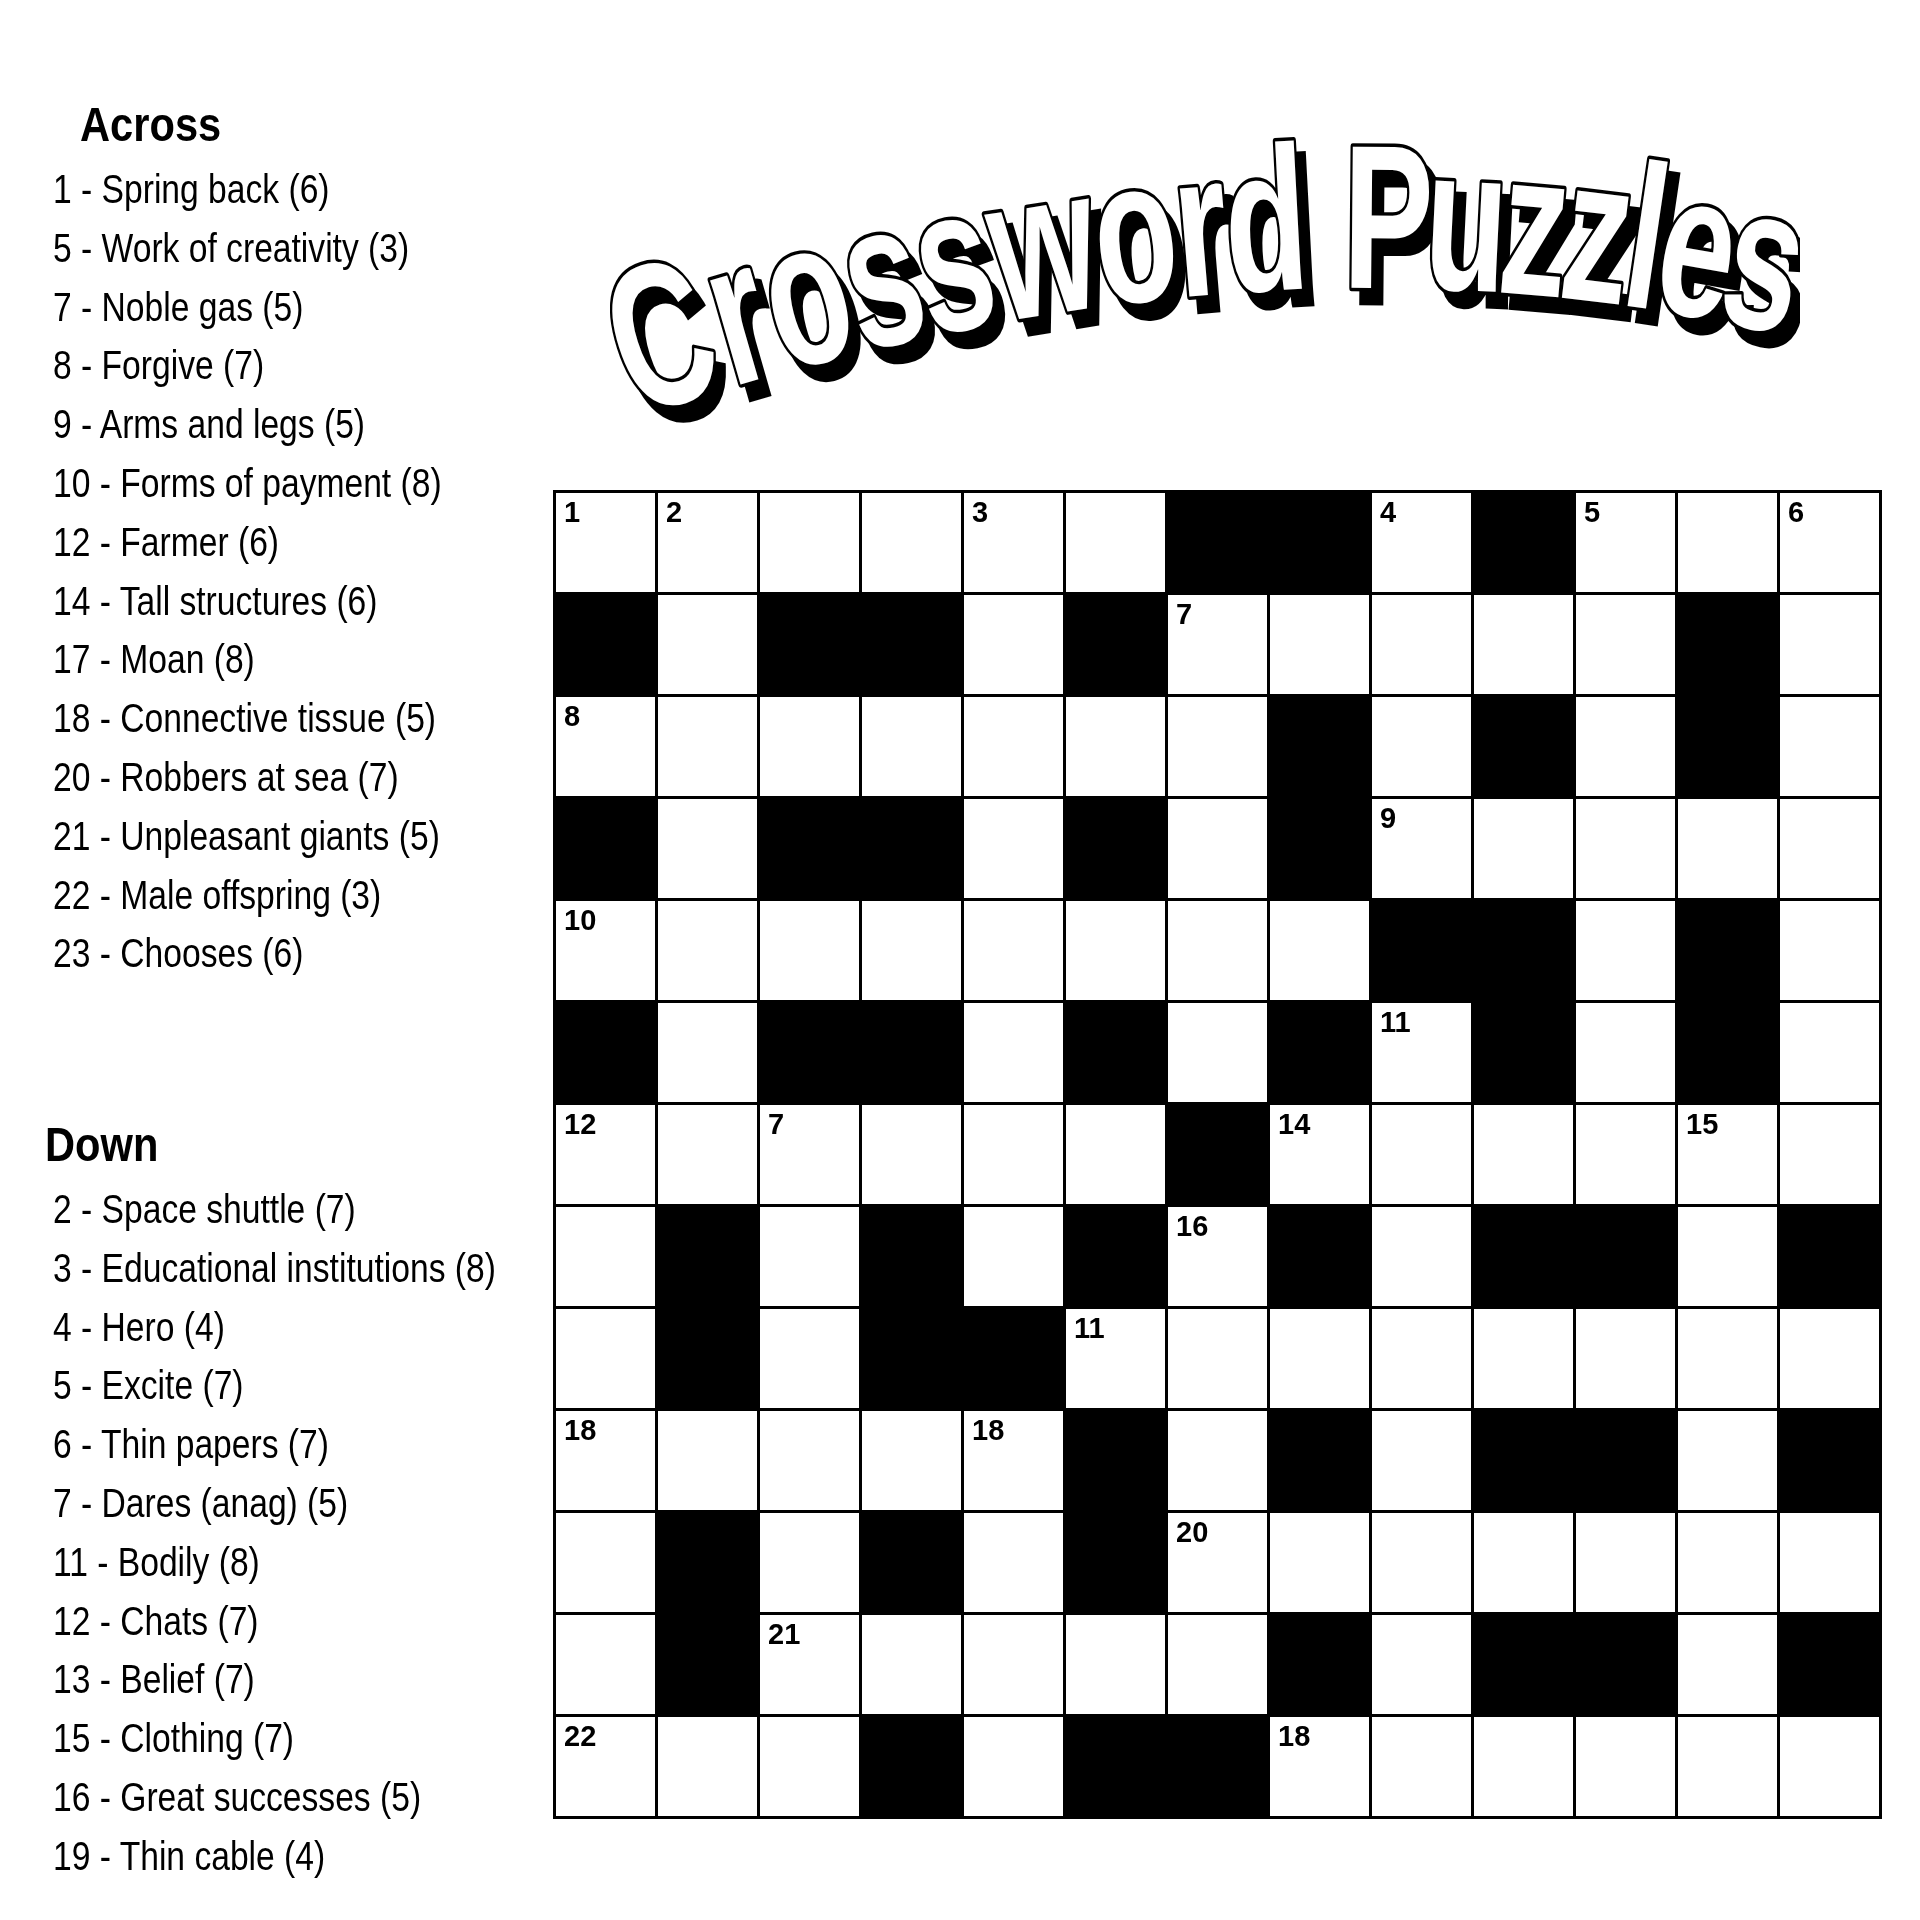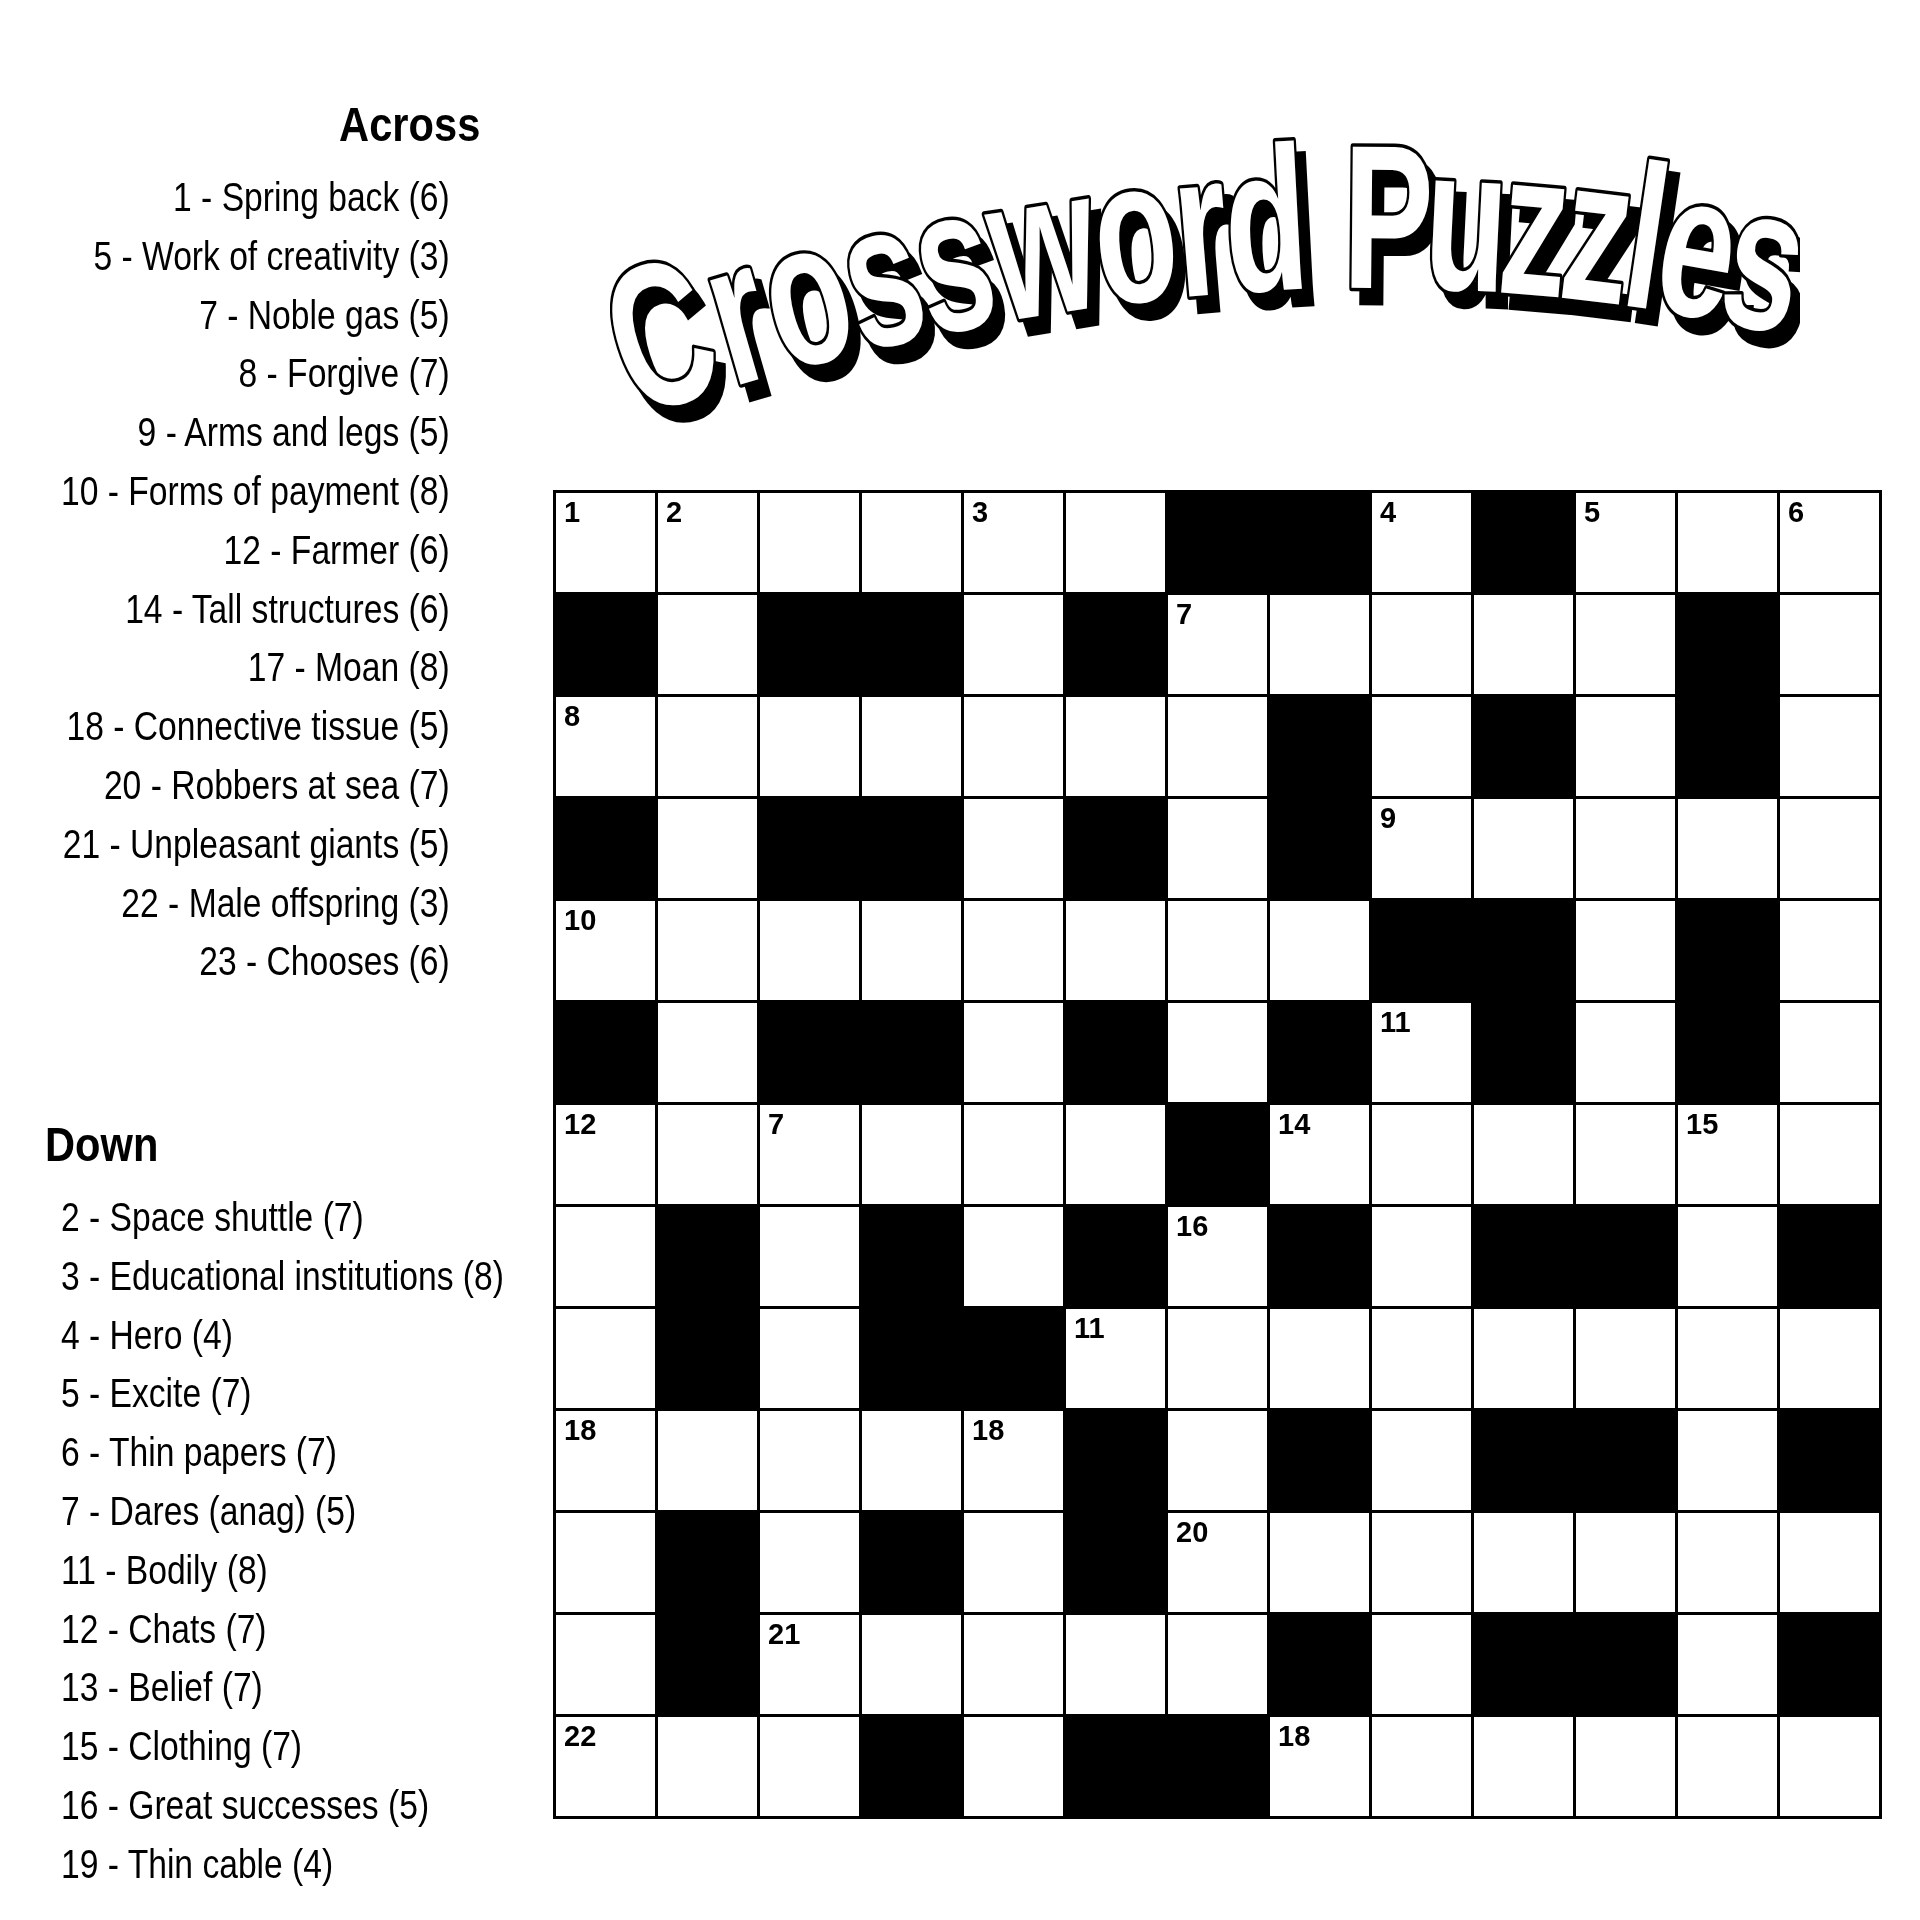--- a/index.html
+++ b/index.html
@@ -5,24 +5,24 @@
   html, body { margin:0; padding:0; background:#ffffff; }
   body {
     width:1920px; height:1920px; position:relative; overflow:hidden;
     font-family:"Liberation Sans", sans-serif; color:#000;
   }
   .clues { position:absolute; left:45px; }
   .clues h2 {
     font-size:49px; font-weight:bold; line-height:56px; margin:0 0 2px 0;
     transform:scaleX(0.85); transform-origin:0 50%; white-space:nowrap;
   }
-  #across-section { top:96px;text-align:right; }
+  #across-section { top:96px; }
   #across-section h2 { margin-left:35px; }
   #down-section { top:1116px; }
-  .clues ul { list-style:none; margin:16px; padding:0; }
+  .clues ul { list-style:none; margin:8px; padding:0; }
   .clues li {
     font-size:41px; line-height:58.8px; height:58.8px; white-space:nowrap;
     transform:scaleX(0.82); transform-origin:0 50%;
   }
   #title-svg { position:absolute; left:610px; top:130px; }
   #grid {
     position:absolute; left:553px; top:490px;
     background:#000; padding:3px;
     display:grid; grid-template-columns:repeat(13, 99px); grid-auto-rows:99px; gap:3px;
   }

